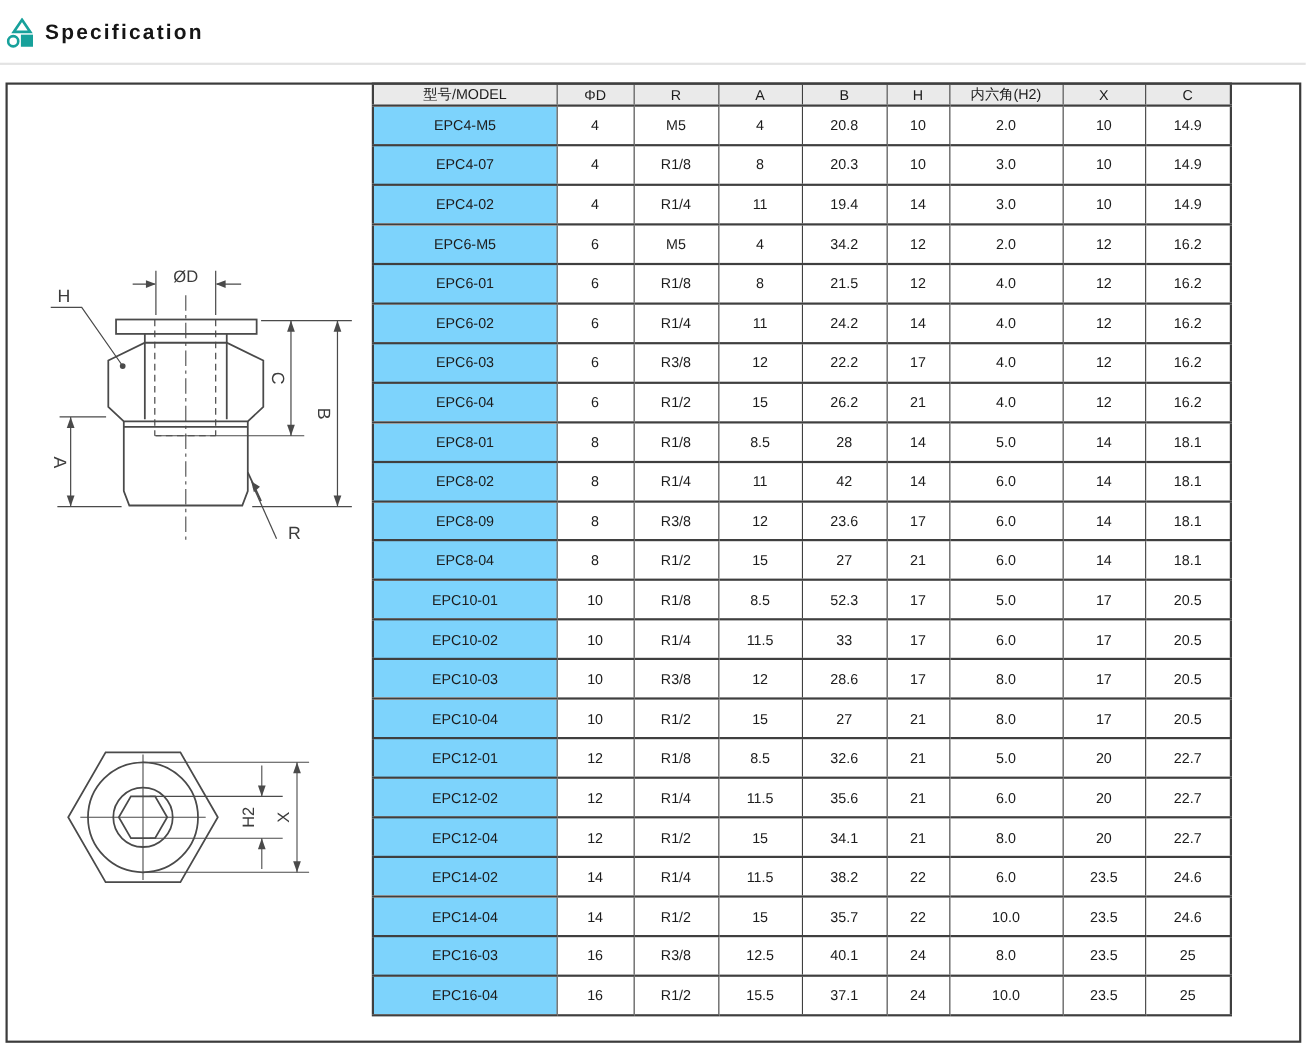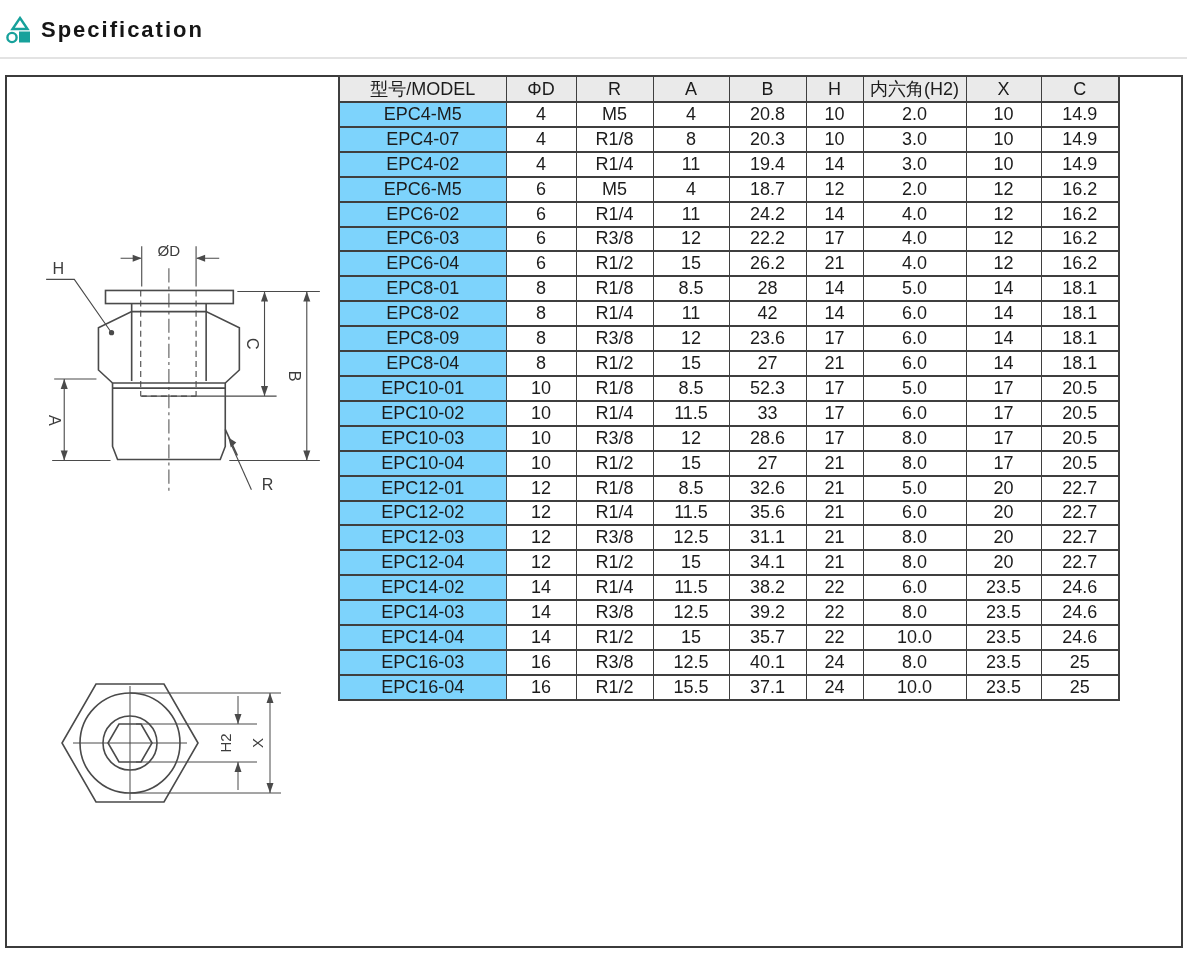--- a/index.html
+++ b/index.html
@@ -4,34 +4,34 @@
 <style>
   html,body{margin:0;padding:0;}
   body{
     width:1187px;height:954px;position:relative;background:#ffffff;
     font-family:"Liberation Sans","DejaVu Sans",sans-serif;
     overflow:hidden;color:#1c1c1c;
   }
   
   .titlebar{position:absolute;left:6px;top:8px;height:44px;display:flex;align-items:center;}
   .title-icon{width:26px;height:28px;margin-right:9px;flex:0 0 auto;}
-  .page-title{font-size:22px;font-weight:bold;letter-spacing:2px;color:#151515;}
+  .page-title{font-size:19px;font-weight:bold;letter-spacing:2px;color:#151515;}
   .title-rule{position:absolute;left:0;top:57px;width:1187px;height:2px;background:#e3e3e3;}
   
   .frame{position:absolute;left:5px;top:75px;width:1174px;height:869px;border:2px solid #3b3b3b;background:#fff;}
   
   .drawing{position:absolute;}
   #drawing-side{left:28px;top:238px;}
   #drawing-bottom{left:28px;top:648px;}
   svg text{font-family:"Liberation Sans","DejaVu Sans",sans-serif;fill:#3c3c3c;}
   
   .spec-table{
-    position:absolute;left:338px;top:75px;width:780px;height:626px;
+    position:absolute;left:338px;top:75px;width:780px;height:849px;
     border-collapse:collapse;table-layout:fixed;
-    font-size:18px;color:#1c1c1c;
+    font-size:13px;color:#1c1c1c;
   }
   .spec-table th,.spec-table td{
     border:1px solid #3f3f3f;
     border-top:2px solid #3f3f3f;border-bottom:2px solid #3f3f3f;
     text-align:center;vertical-align:middle;padding:0;
     font-weight:normal;white-space:nowrap;overflow:hidden;
   }
   .spec-table thead th{background:#eaeaea;}
   .spec-table td:first-child{background:#7dd3fc;}
   .spec-table{border:2px solid #3f3f3f;}
@@ -185,23 +185,34 @@
         <td>14</td>
         <td>3.0</td>
         <td>10</td>
         <td>14.9</td>
       </tr>
       <tr>
         <td>EPC6-M5</td>
         <td>6</td>
         <td>M5</td>
         <td>4</td>
-        <td>18.7</td>
+        <td>34.2</td>
         <td>12</td>
         <td>2.0</td>
+        <td>12</td>
+        <td>16.2</td>
+      </tr>
+      <tr>
+        <td>EPC6-01</td>
+        <td>6</td>
+        <td>R1/8</td>
+        <td>8</td>
+        <td>21.5</td>
+        <td>12</td>
+        <td>4.0</td>
         <td>12</td>
         <td>16.2</td>
       </tr>
       <tr>
         <td>EPC6-02</td>
         <td>6</td>
         <td>R1/4</td>
         <td>11</td>
         <td>24.2</td>
         <td>14</td>
@@ -335,60 +346,38 @@
         <td>12</td>
         <td>R1/4</td>
         <td>11.5</td>
         <td>35.6</td>
         <td>21</td>
         <td>6.0</td>
         <td>20</td>
         <td>22.7</td>
       </tr>
       <tr>
-        <td>EPC12-03</td>
-        <td>12</td>
-        <td>R3/8</td>
-        <td>12.5</td>
-        <td>31.1</td>
+        <td>EPC12-04</td>
+        <td>12</td>
+        <td>R1/2</td>
+        <td>15</td>
+        <td>34.1</td>
         <td>21</td>
         <td>8.0</td>
         <td>20</td>
         <td>22.7</td>
       </tr>
       <tr>
-        <td>EPC12-04</td>
-        <td>12</td>
-        <td>R1/2</td>
-        <td>15</td>
-        <td>34.1</td>
-        <td>21</td>
-        <td>8.0</td>
-        <td>20</td>
-        <td>22.7</td>
-      </tr>
-      <tr>
         <td>EPC14-02</td>
         <td>14</td>
         <td>R1/4</td>
         <td>11.5</td>
         <td>38.2</td>
         <td>22</td>
         <td>6.0</td>
-        <td>23.5</td>
-        <td>24.6</td>
-      </tr>
-      <tr>
-        <td>EPC14-03</td>
-        <td>14</td>
-        <td>R3/8</td>
-        <td>12.5</td>
-        <td>39.2</td>
-        <td>22</td>
-        <td>8.0</td>
         <td>23.5</td>
         <td>24.6</td>
       </tr>
       <tr>
         <td>EPC14-04</td>
         <td>14</td>
         <td>R1/2</td>
         <td>15</td>
         <td>35.7</td>
         <td>22</td>

